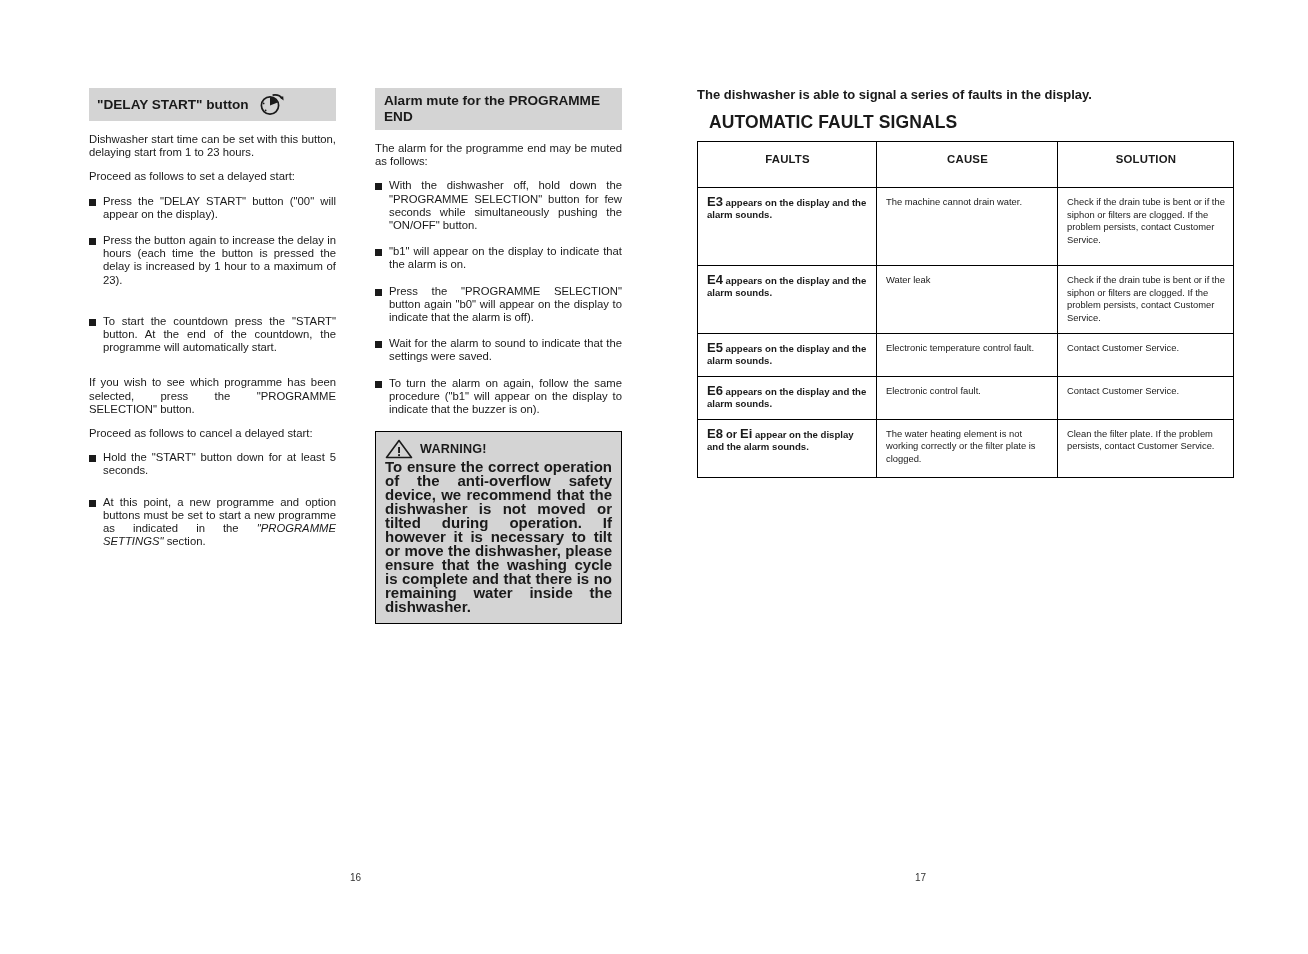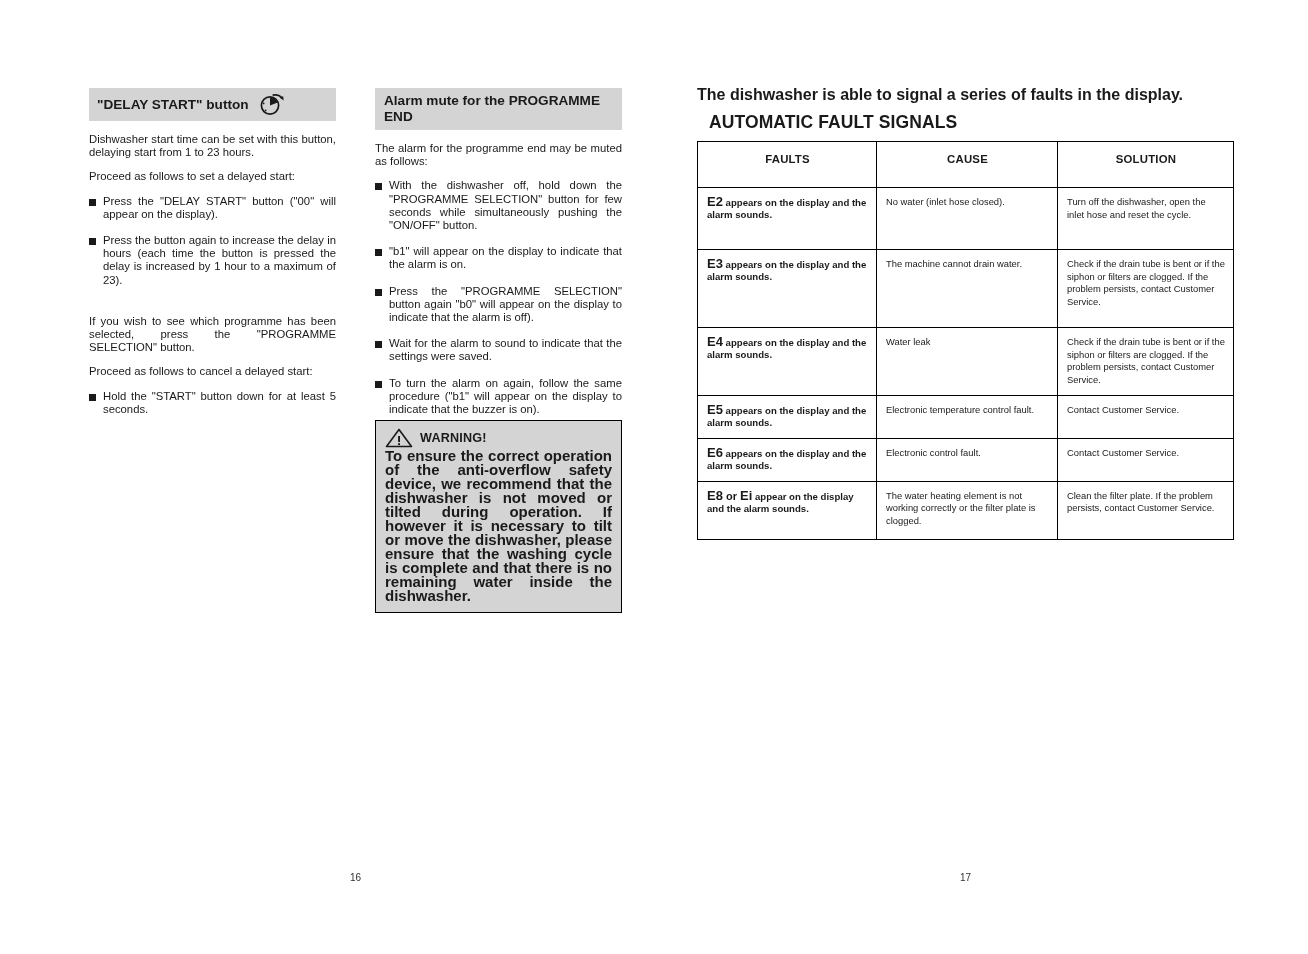--- a/index.html
+++ b/index.html
@@ -79,21 +79,21 @@
     width: 7px;
     height: 7px;
     background: #1a1a1a;
   }
 
   
   .clock-icon { flex: 0 0 auto; display: block; }
 
   
   #warning-box {
-    margin-top: 4px;
+    margin-top: 15px;
     border: 1.5px solid #000;
     background: #d4d4d4;
     padding: 7px 9px 9px 9px;
     box-sizing: border-box;
   }
   .warning-head {
     display: flex;
     align-items: center;
     gap: 7px;
     margin-bottom: 1px;
@@ -106,21 +106,21 @@
   #warning-body {
     font-weight: bold;
     font-size: 15px;
     line-height: 14px;
     text-align: justify;
   }
 
   
   #faults-intro {
     font-weight: bold;
-    font-size: 16px;
+    font-size: 13px;
     line-height: 14px;
     margin: 0 0 10px 0;
   }
   #faults-title {
     font-weight: bold;
     font-size: 17.5px;
     line-height: 20px;
     margin: 0 0 9px 12px;
     letter-spacing: 0.1px;
   }
@@ -167,21 +167,21 @@
     font-weight: normal;
   }
 
   
   .page-num {
     position: absolute;
     font-size: 10px;
     color: #333;
   }
   #page-num-left { left: 350px; top: 872px; }
-  #page-num-right { left: 960px; top: 872px; }
+  #page-num-right { left: 915px; top: 872px; }
 </style>
 </head>
 <body>
 
 <div id="col-delay-start">
 
   <div class="section-bar">
     <span>"DELAY START" button</span>
     <svg class="clock-icon" width="26" height="23" viewBox="0 0 26 23">
       <circle cx="11" cy="12.5" r="8.6" fill="none" stroke="#1a1a1a" stroke-width="1.7"></circle>
@@ -193,27 +193,29 @@
     </svg>
   </div>
 
   <div class="col-text" style="margin-top:12px;">
     <p>Dishwasher start time can be set with this button, delaying start from 1 to 23 hours.</p>
     <p>Proceed as follows to set a delayed start:</p>
 
     <ul class="bullets">
       <li><span>Press the </span><b>"DELAY START"</b><span> button (</span><b>"00"</b><span> will appear on the display).</span></li>
       <li style="margin-bottom:28px;"><span>Press the button again to increase the delay in hours (each time the button is pressed the delay is increased by 1 hour to a maximum of 23).</span></li>
+      <li style="margin-bottom:22px;"><span>To start the countdown press the </span><b>"START"</b><span> button. At the end of the countdown, the programme will automatically start.</span></li>
     </ul>
 
     <p><span>If you wish to see which programme has been selected, press the </span><b>"PROGRAMME SELECTION"</b><span> button.</span></p>
     <p>Proceed as follows to cancel a delayed start:</p>
 
     <ul class="bullets">
       <li style="margin-bottom:18px;"><span>Hold the </span><b>"START"</b><span> button down for at least </span><b>5</b><span> seconds.</span></li>
+      <li><span>At this point, a new programme and option buttons must be set to start a new programme as indicated in the </span><b><i>"PROGRAMME SETTINGS"</i></b><span>  section.</span></li>
     </ul>
   </div>
 </div>
 
 <div id="col-alarm-mute">
 
   <div class="section-bar" style="display:block;padding-left:9px;">
     <span>Alarm mute for the PROGRAMME END</span>
   </div>
 
@@ -255,25 +257,20 @@
     </colgroup>
     <thead>
       <tr>
         <th>FAULTS</th>
         <th>CAUSE</th>
         <th>SOLUTION</th>
       </tr>
     </thead>
     <tbody id="faults-tbody">
         <tr>
-          <td class="fault-cell" style="height: 62px;"><span class="code">E2</span><span> appears on the display and the alarm sounds.</span></td>
-          <td class="cause-cell">No water (inlet hose closed).</td>
-          <td class="sol-cell">Turn off the dishwasher, open the inlet hose and reset the cycle.</td>
-        </tr>
-        <tr>
           <td class="fault-cell" style="height: 78px;"><span class="code">E3</span><span> appears on the display and the alarm sounds.</span></td>
           <td class="cause-cell">The machine cannot drain water.</td>
           <td class="sol-cell">Check if the drain tube is bent or if the siphon or filters are clogged. If the problem persists, contact Customer Service.</td>
         </tr>
         <tr>
           <td class="fault-cell" style="height: 68px;"><span class="code">E4</span><span> appears on the display and the alarm sounds.</span></td>
           <td class="cause-cell">Water leak</td>
           <td class="sol-cell">Check if the drain tube is bent or if the siphon or filters are clogged. If the problem persists, contact Customer Service.</td>
         </tr>
         <tr>

